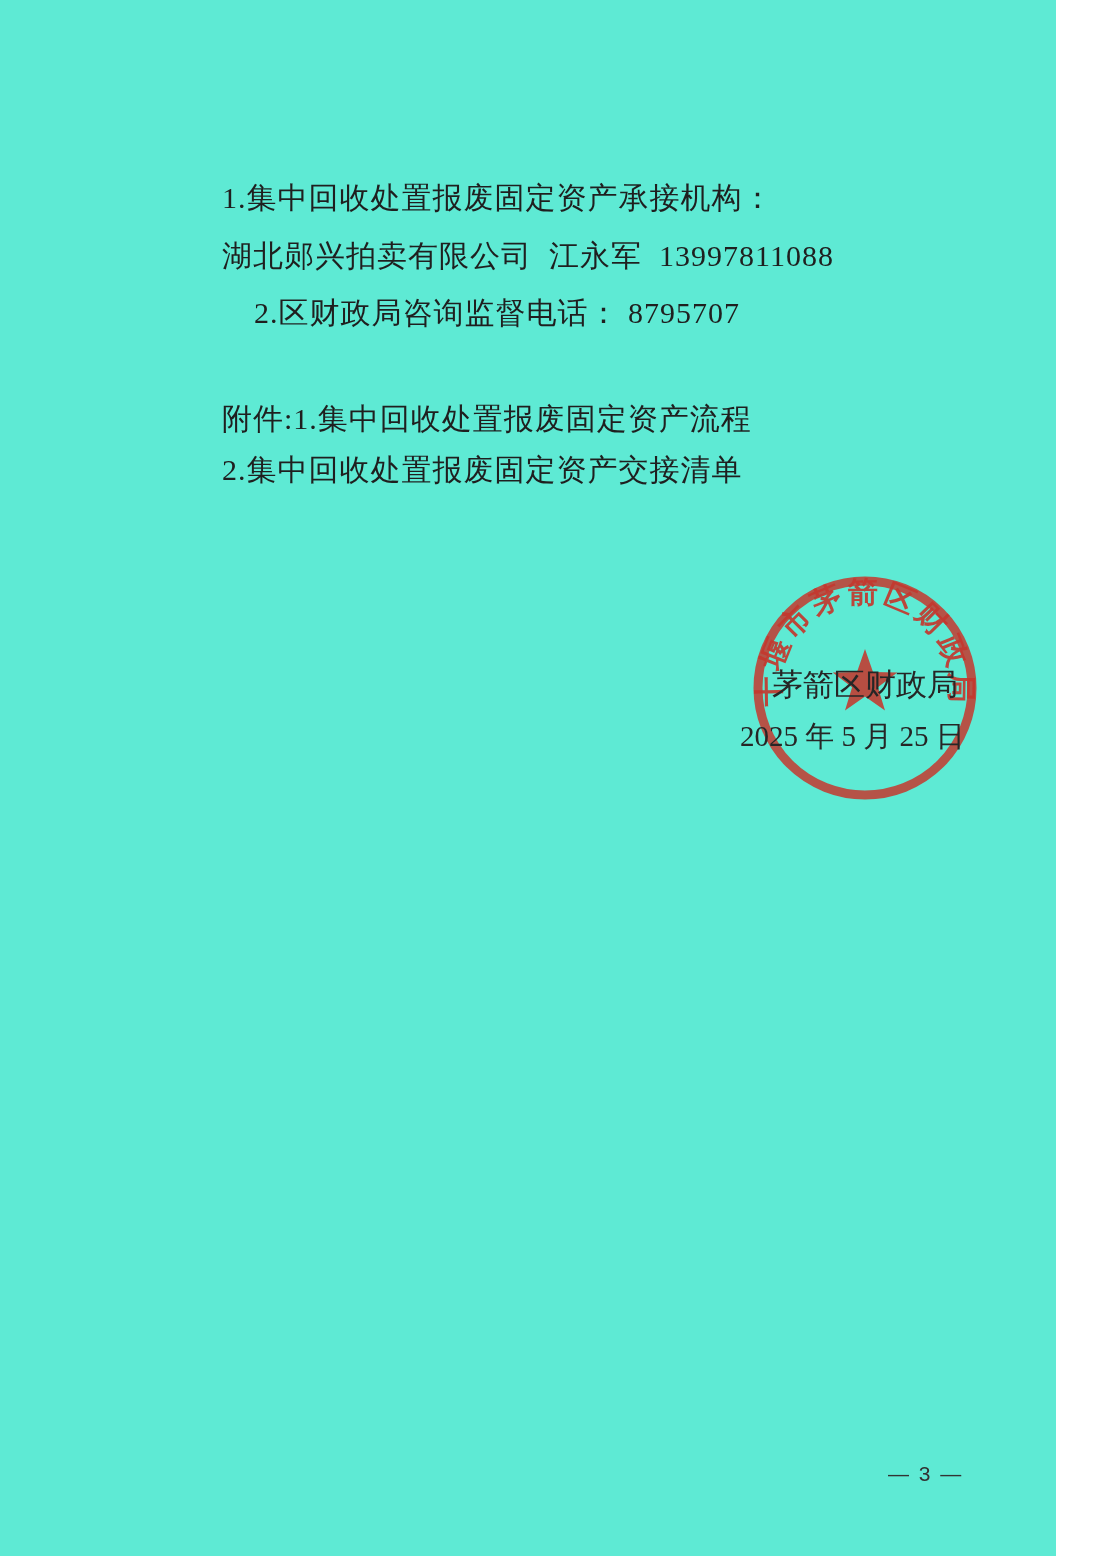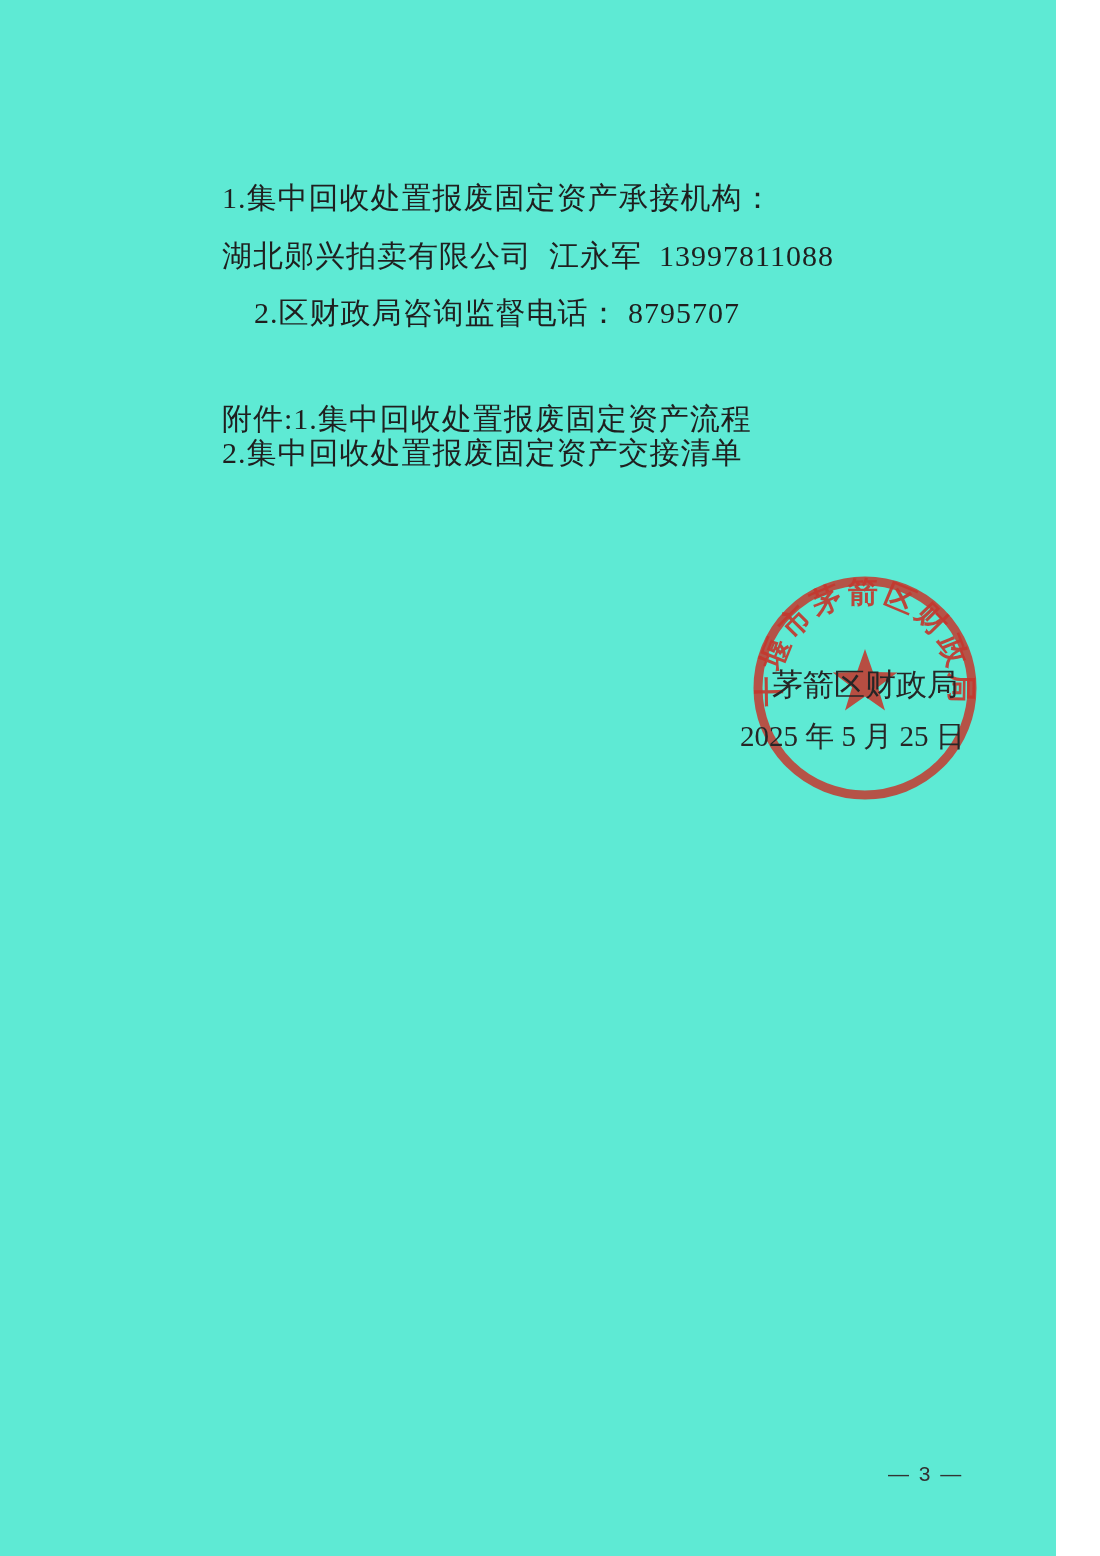--- a/index.html
+++ b/index.html
@@ -22,21 +22,21 @@
     font-size: 30px;
     line-height: 1.2;
     letter-spacing: 1px;
     white-space: pre;
     color: #1f1f1f;
   }
   .line-1 { top: 180px; }
   .line-2 { top: 238px; text-align: center; }
   .line-3 { top: 295px; margin-left: 32px; }
   .attach-1 { top: 401px; }
-  .attach-2 { top: 435px; text-align: center; }
+  .attach-2 { top: 452px; text-align: center; }
 
   .seal-wrap {
     position: absolute;
     left: 715px;
     top: 538px;
     width: 300px;
     height: 300px;
   }
   .seal-svg {
     display: block;

